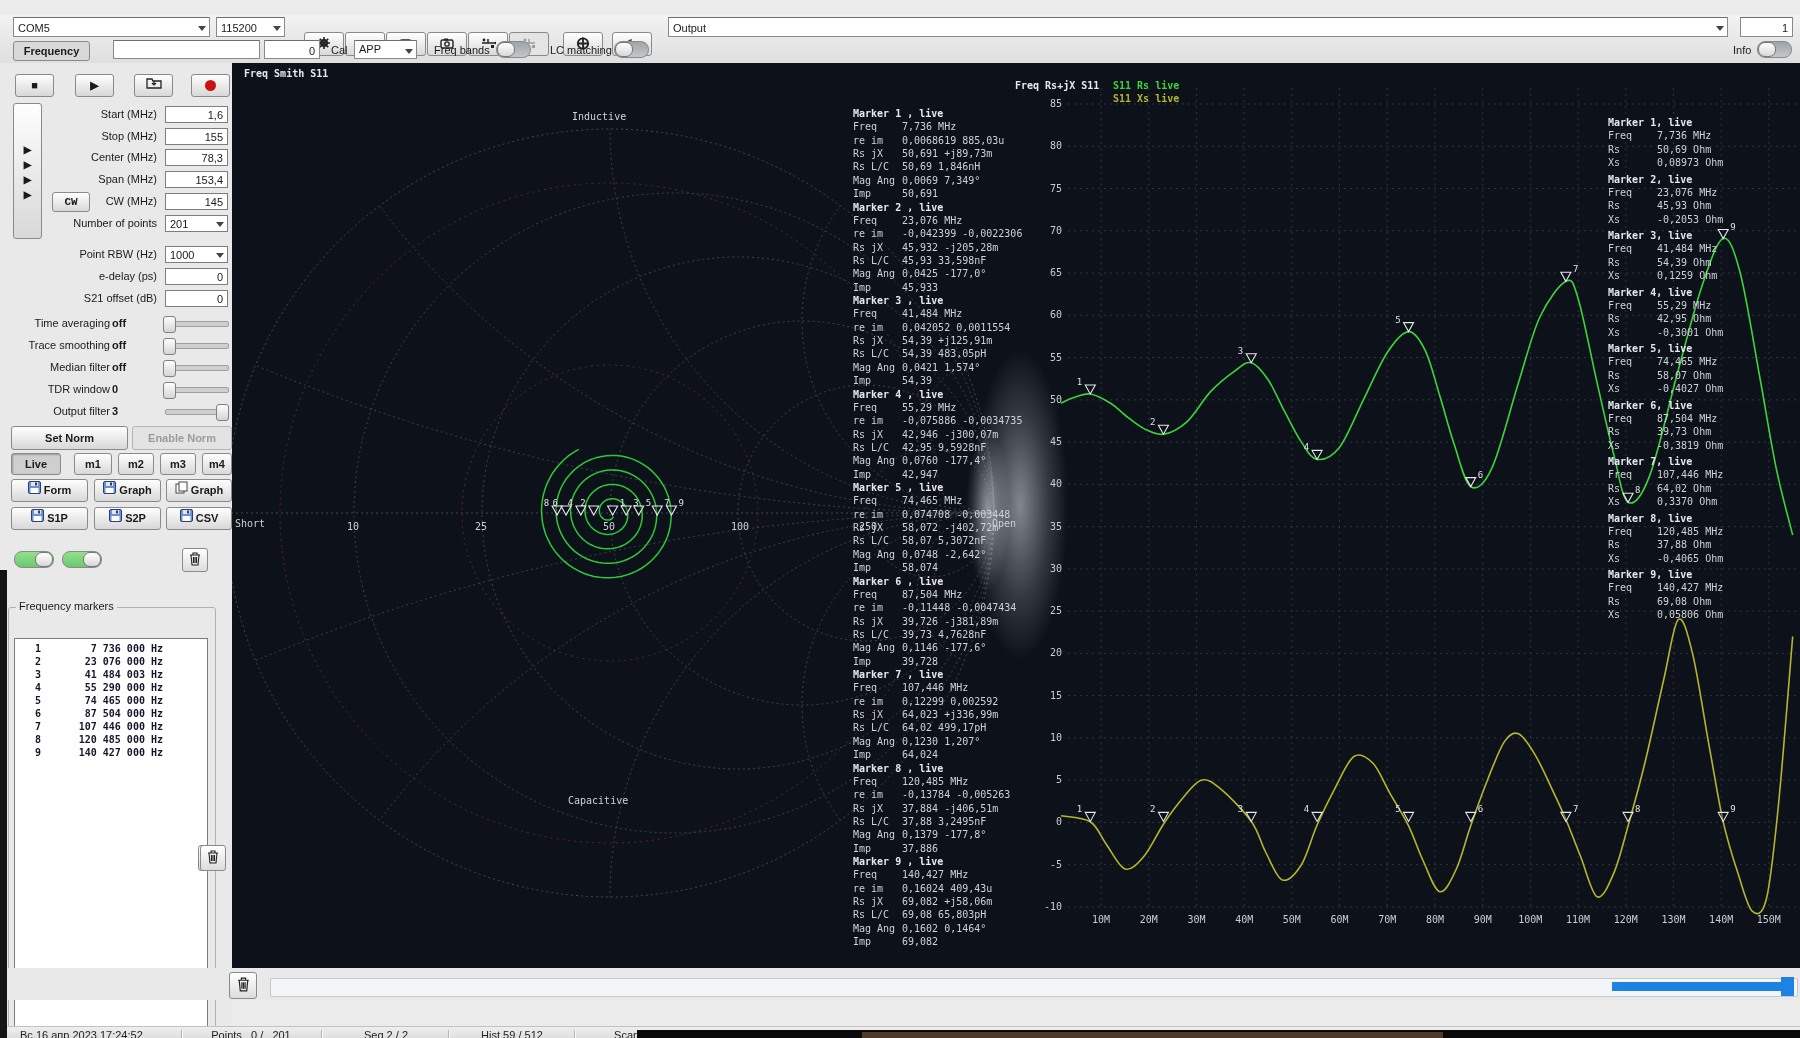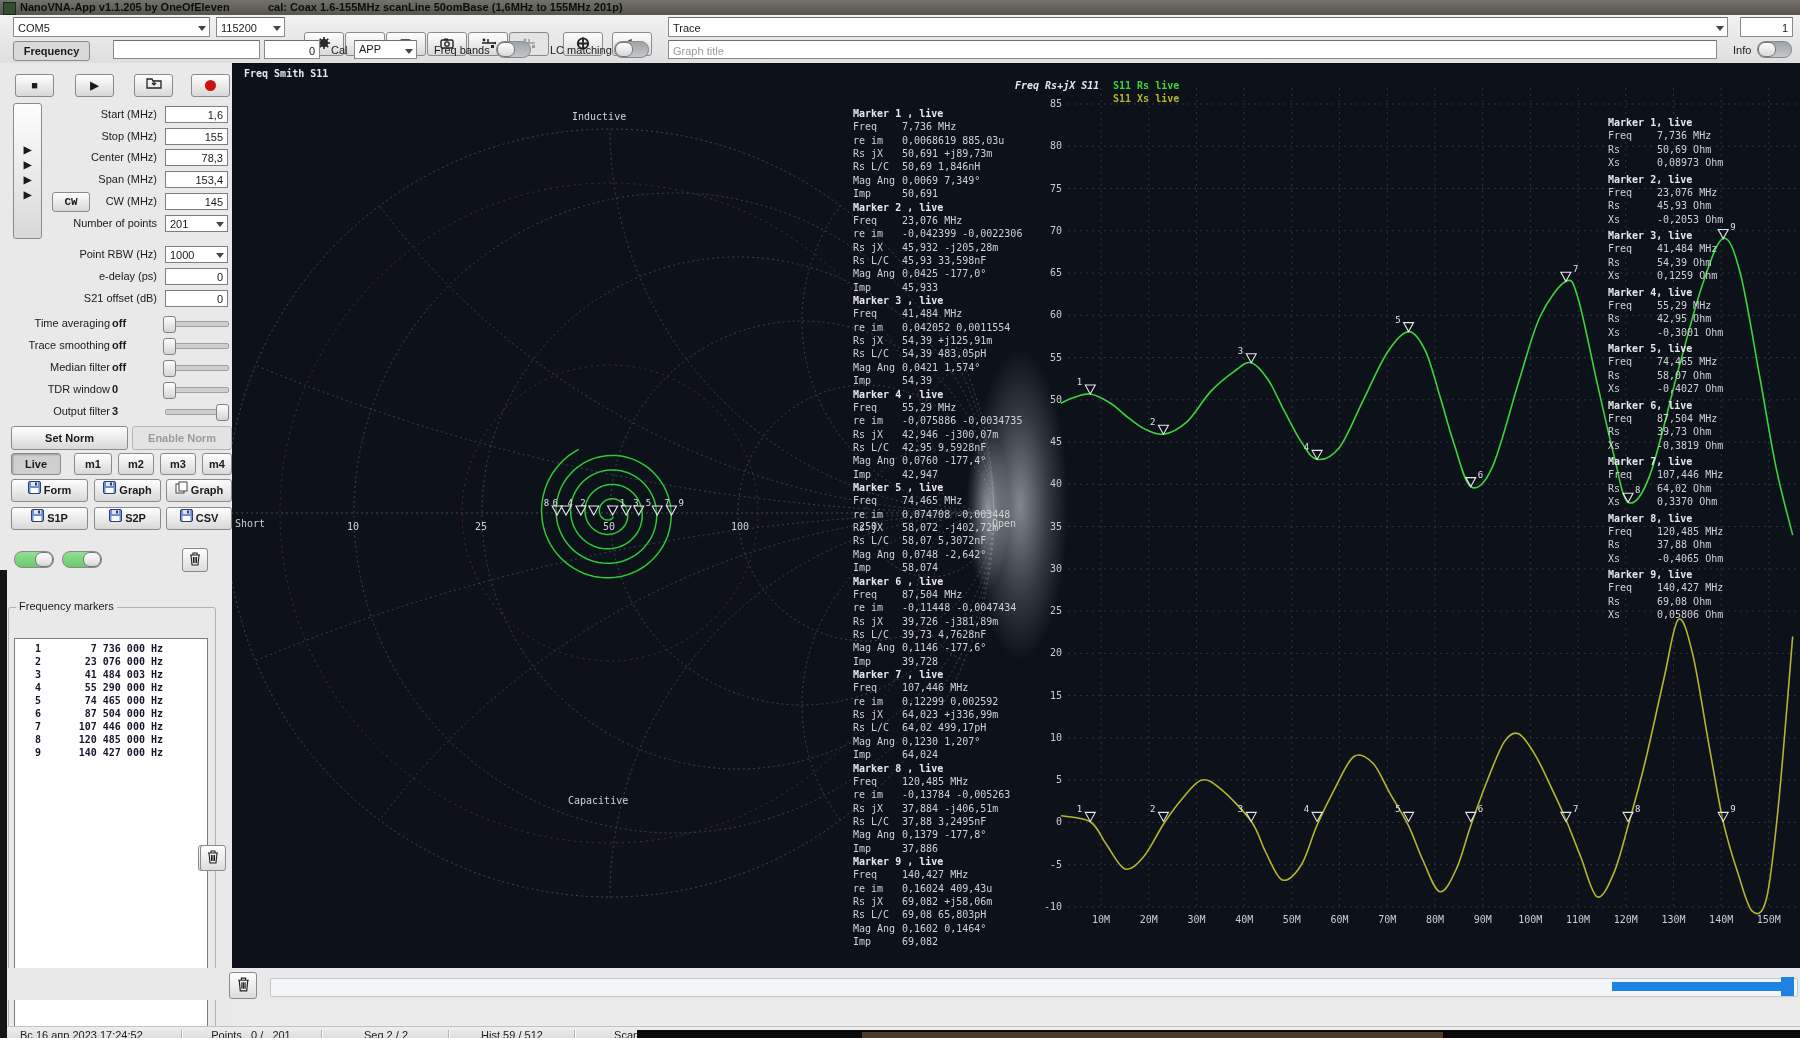--- a/index.html
+++ b/index.html
@@ -66,25 +66,20 @@
   .scell{position:absolute;top:0;line-height:24px;white-space:pre;}
   .ssep{position:absolute;top:3px;width:1px;height:18px;background:#b3b3b3;border-right:1px solid #fbfbfb;}
   .icon-btn{position:absolute;background:linear-gradient(#ffffff,#dcdcdc);border:1px solid #8a8a8a;
         border-radius:3px;text-align:center;}
 </style>
 </head>
 <body>
 
 <div id="app">
 
-  <div id="titlebar" class="abs">
-    <div id="title-icon" class="abs"></div>
-    <span id="title-left" class="abs">NanoVNA-App v1.1.205 by OneOfEleven</span>
-    <span id="title-right" class="abs">cal: Coax 1.6-155MHz scanLine 50omBase (1,6MHz to 155MHz 201p)</span>
-  </div>
 
   <div id="toolbar" class="abs">
     <div class="combo" style="left:13px;top:2px;width:197px;">
       <span>COM5</span><span class="arr"></span></div>
     <div class="combo" style="left:216px;top:2px;width:69px;">
       <span>115200</span><span class="arr"></span></div>
     <div id="iconbtns">
         <div class="tbtn" style="left: 304px;"><svg width="18" height="15" viewBox="0 0 18 15">
             <circle cx="9" cy="7" r="3.2" fill="none" stroke="#222" stroke-width="1.6"></circle>
             <g stroke="#222" stroke-width="1.6">
@@ -121,42 +116,40 @@
         <div class="tbtn" style="left: 563px;"><svg width="18" height="15" viewBox="0 0 18 15">
             <circle cx="9" cy="7.5" r="5.2" fill="none" stroke="#222" stroke-width="1.8"></circle>
             <path d="M9 1.5 v12 M3 7.5 h12" stroke="#222" stroke-width="1.8"></path>
           </svg></div>
         <div class="tbtn" style="left: 612px;"><svg width="18" height="15" viewBox="0 0 18 15">
             <path d="M2 12 l4 -7 l3 5 l3 -3 l4 0" fill="none" stroke="#222" stroke-width="1.4"></path>
             <path d="M6 5 l2 0 l0 -2" fill="none" stroke="#222" stroke-width="1.1"></path>
           </svg></div>
       </div>
     <div class="combo" style="left:668px;top:2px;width:1060px;">
-      <span>Trace</span><span class="arr"></span></div>
+      <span>Output</span><span class="arr"></span></div>
     <div class="tfield" style="left:1740px;top:2px;width:53px;text-align:right;">
       <span>1</span></div>
 
     <div class="btn" style="left:13px;top:26px;width:75px;height:18px;line-height:18px;background:#d9d9d9;">
       <span>Frequency</span></div>
     <div class="tfield" style="left:113px;top:25px;width:147px;height:19px;"></div>
     <div class="tfield" style="left:264px;top:25px;width:56px;height:19px;text-align:right;">
       <span>0</span></div>
     <span class="lbl" style="left:331px;top:26px;">Cal</span>
     <div class="combo" style="left:354px;top:25px;width:63px;height:19px;line-height:17px;">
       <span>APP</span><span class="arr"></span></div>
     <span class="lbl" style="left:434px;top:26px;">Freq bands</span>
     <div class="toggle" style="left:496px;top:26px;">
         <div class="knob"></div>
       </div>
     <span class="lbl" style="left:550px;top:26px;">LC matching</span>
     <div class="toggle" style="left:614px;top:26px;">
         <div class="knob"></div>
       </div>
-    <div class="tfield" style="left:668px;top:25px;width:1049px;height:19px;color:#9a9a9a;">
-      <span>Graph title</span></div>
     <span class="lbl" style="left:1733px;top:26px;">Info</span>
     <div class="toggle" style="left:1757px;top:26px;">
         <div class="knob"></div>
       </div>
   </div>
 
   <div id="sidebar" class="abs">
     <div class="btn" style="left:15px;top:11px;width:37px;height:21px;line-height:21px;"><span>■</span></div>
     <div class="btn" style="left:75px;top:11px;width:37px;height:21px;line-height:21px;"><span>▶</span></div>
     <div class="btn" style="left:134px;top:11px;width:37px;height:21px;line-height:21px;">
@@ -480,21 +473,21 @@
           <text x="1635.0814500000001" y="812.42" fill="#dfe3e6" font-size="9px" font-family="DejaVu Sans Mono, monospace" text-anchor="start">8</text>
           <polygon points="1718.2047899999998,229.55584000000002 1728.2047899999998,229.55584000000002 1723.2047899999998,238.55584000000002" fill="rgba(13,17,25,0.35)" stroke="#e7eaec" stroke-width="1.1"></polygon>
           <text x="1730.2047899999998" y="229.55584000000002" fill="#dfe3e6" font-size="9px" font-family="DejaVu Sans Mono, monospace" text-anchor="start">9</text>
           <polygon points="1718.2047899999998,812.42 1728.2047899999998,812.42 1723.2047899999998,821.42" fill="rgba(13,17,25,0.35)" stroke="#e7eaec" stroke-width="1.1"></polygon>
           <text x="1730.2047899999998" y="812.42" fill="#dfe3e6" font-size="9px" font-family="DejaVu Sans Mono, monospace" text-anchor="start">9</text>
         </g>
       </svg>
     <div class="dkt b" style="left:12px;top:5px;">Freq Smith S11</div>
     <div class="dkt" id="smith-top-label" style="left:340px;top:48px;">Inductive</div>
     <div class="dkt" id="smith-bottom-label" style="left:336px;top:732px;">Capacitive</div>
-    <div class="dkt b" style="left:783px;top:17px;font-style:italic;">Freq Rs+jX S11</div>
+    <div class="dkt b" style="left:783px;top:17px;">Freq Rs+jX S11</div>
     <div class="dkt b" style="left:881px;top:17px;color:#3dd33d;">S11 Rs live</div>
     <div class="dkt b" style="left:881px;top:30px;color:#b5b52e;">S11 Xs live</div>
     <div id="mid-markers">
         <div class="mblock" style="left:621px;top:44px;width:195px;"><div class="t">Marker 1 , live</div><div style="position:relative;"><div style="display:inline-block;width:49px;">Freq</div><div style="display:inline-block;">7,736 MHz</div></div><div style="position:relative;"><div style="display:inline-block;width:49px;">re im</div><div style="display:inline-block;">0,0068619 885,03u</div></div><div style="position:relative;"><div style="display:inline-block;width:49px;">Rs jX</div><div style="display:inline-block;">50,691 +j89,73m</div></div><div style="position:relative;"><div style="display:inline-block;width:49px;">Rs L/C</div><div style="display:inline-block;">50,69 1,846nH</div></div><div style="position:relative;"><div style="display:inline-block;width:49px;">Mag Ang</div><div style="display:inline-block;">0,0069 7,349°</div></div><div style="position:relative;"><div style="display:inline-block;width:49px;">Imp</div><div style="display:inline-block;">50,691</div></div></div>
         <div class="mblock" style="left:621px;top:137.5px;width:195px;"><div class="t">Marker 2 , live</div><div style="position:relative;"><div style="display:inline-block;width:49px;">Freq</div><div style="display:inline-block;">23,076 MHz</div></div><div style="position:relative;"><div style="display:inline-block;width:49px;">re im</div><div style="display:inline-block;">-0,042399 -0,0022306</div></div><div style="position:relative;"><div style="display:inline-block;width:49px;">Rs jX</div><div style="display:inline-block;">45,932 -j205,28m</div></div><div style="position:relative;"><div style="display:inline-block;width:49px;">Rs L/C</div><div style="display:inline-block;">45,93 33,598nF</div></div><div style="position:relative;"><div style="display:inline-block;width:49px;">Mag Ang</div><div style="display:inline-block;">0,0425 -177,0°</div></div><div style="position:relative;"><div style="display:inline-block;width:49px;">Imp</div><div style="display:inline-block;">45,933</div></div></div>
         <div class="mblock" style="left:621px;top:231px;width:195px;"><div class="t">Marker 3 , live</div><div style="position:relative;"><div style="display:inline-block;width:49px;">Freq</div><div style="display:inline-block;">41,484 MHz</div></div><div style="position:relative;"><div style="display:inline-block;width:49px;">re im</div><div style="display:inline-block;">0,042052 0,0011554</div></div><div style="position:relative;"><div style="display:inline-block;width:49px;">Rs jX</div><div style="display:inline-block;">54,39 +j125,91m</div></div><div style="position:relative;"><div style="display:inline-block;width:49px;">Rs L/C</div><div style="display:inline-block;">54,39 483,05pH</div></div><div style="position:relative;"><div style="display:inline-block;width:49px;">Mag Ang</div><div style="display:inline-block;">0,0421 1,574°</div></div><div style="position:relative;"><div style="display:inline-block;width:49px;">Imp</div><div style="display:inline-block;">54,39</div></div></div>
         <div class="mblock" style="left:621px;top:324.5px;width:195px;"><div class="t">Marker 4 , live</div><div style="position:relative;"><div style="display:inline-block;width:49px;">Freq</div><div style="display:inline-block;">55,29 MHz</div></div><div style="position:relative;"><div style="display:inline-block;width:49px;">re im</div><div style="display:inline-block;">-0,075886 -0,0034735</div></div><div style="position:relative;"><div style="display:inline-block;width:49px;">Rs jX</div><div style="display:inline-block;">42,946 -j300,07m</div></div><div style="position:relative;"><div style="display:inline-block;width:49px;">Rs L/C</div><div style="display:inline-block;">42,95 9,5928nF</div></div><div style="position:relative;"><div style="display:inline-block;width:49px;">Mag Ang</div><div style="display:inline-block;">0,0760 -177,4°</div></div><div style="position:relative;"><div style="display:inline-block;width:49px;">Imp</div><div style="display:inline-block;">42,947</div></div></div>
         <div class="mblock" style="left:621px;top:418px;width:195px;"><div class="t">Marker 5 , live</div><div style="position:relative;"><div style="display:inline-block;width:49px;">Freq</div><div style="display:inline-block;">74,465 MHz</div></div><div style="position:relative;"><div style="display:inline-block;width:49px;">re im</div><div style="display:inline-block;">0,074708 -0,003448</div></div><div style="position:relative;"><div style="display:inline-block;width:49px;">Rs jX</div><div style="display:inline-block;">58,072 -j402,72m</div></div><div style="position:relative;"><div style="display:inline-block;width:49px;">Rs L/C</div><div style="display:inline-block;">58,07 5,3072nF</div></div><div style="position:relative;"><div style="display:inline-block;width:49px;">Mag Ang</div><div style="display:inline-block;">0,0748 -2,642°</div></div><div style="position:relative;"><div style="display:inline-block;width:49px;">Imp</div><div style="display:inline-block;">58,074</div></div></div>
         <div class="mblock" style="left:621px;top:511.5px;width:195px;"><div class="t">Marker 6 , live</div><div style="position:relative;"><div style="display:inline-block;width:49px;">Freq</div><div style="display:inline-block;">87,504 MHz</div></div><div style="position:relative;"><div style="display:inline-block;width:49px;">re im</div><div style="display:inline-block;">-0,11448 -0,0047434</div></div><div style="position:relative;"><div style="display:inline-block;width:49px;">Rs jX</div><div style="display:inline-block;">39,726 -j381,89m</div></div><div style="position:relative;"><div style="display:inline-block;width:49px;">Rs L/C</div><div style="display:inline-block;">39,73 4,7628nF</div></div><div style="position:relative;"><div style="display:inline-block;width:49px;">Mag Ang</div><div style="display:inline-block;">0,1146 -177,6°</div></div><div style="position:relative;"><div style="display:inline-block;width:49px;">Imp</div><div style="display:inline-block;">39,728</div></div></div>
         <div class="mblock" style="left:621px;top:605px;width:195px;"><div class="t">Marker 7 , live</div><div style="position:relative;"><div style="display:inline-block;width:49px;">Freq</div><div style="display:inline-block;">107,446 MHz</div></div><div style="position:relative;"><div style="display:inline-block;width:49px;">re im</div><div style="display:inline-block;">0,12299 0,002592</div></div><div style="position:relative;"><div style="display:inline-block;width:49px;">Rs jX</div><div style="display:inline-block;">64,023 +j336,99m</div></div><div style="position:relative;"><div style="display:inline-block;width:49px;">Rs L/C</div><div style="display:inline-block;">64,02 499,17pH</div></div><div style="position:relative;"><div style="display:inline-block;width:49px;">Mag Ang</div><div style="display:inline-block;">0,1230 1,207°</div></div><div style="position:relative;"><div style="display:inline-block;width:49px;">Imp</div><div style="display:inline-block;">64,024</div></div></div>

